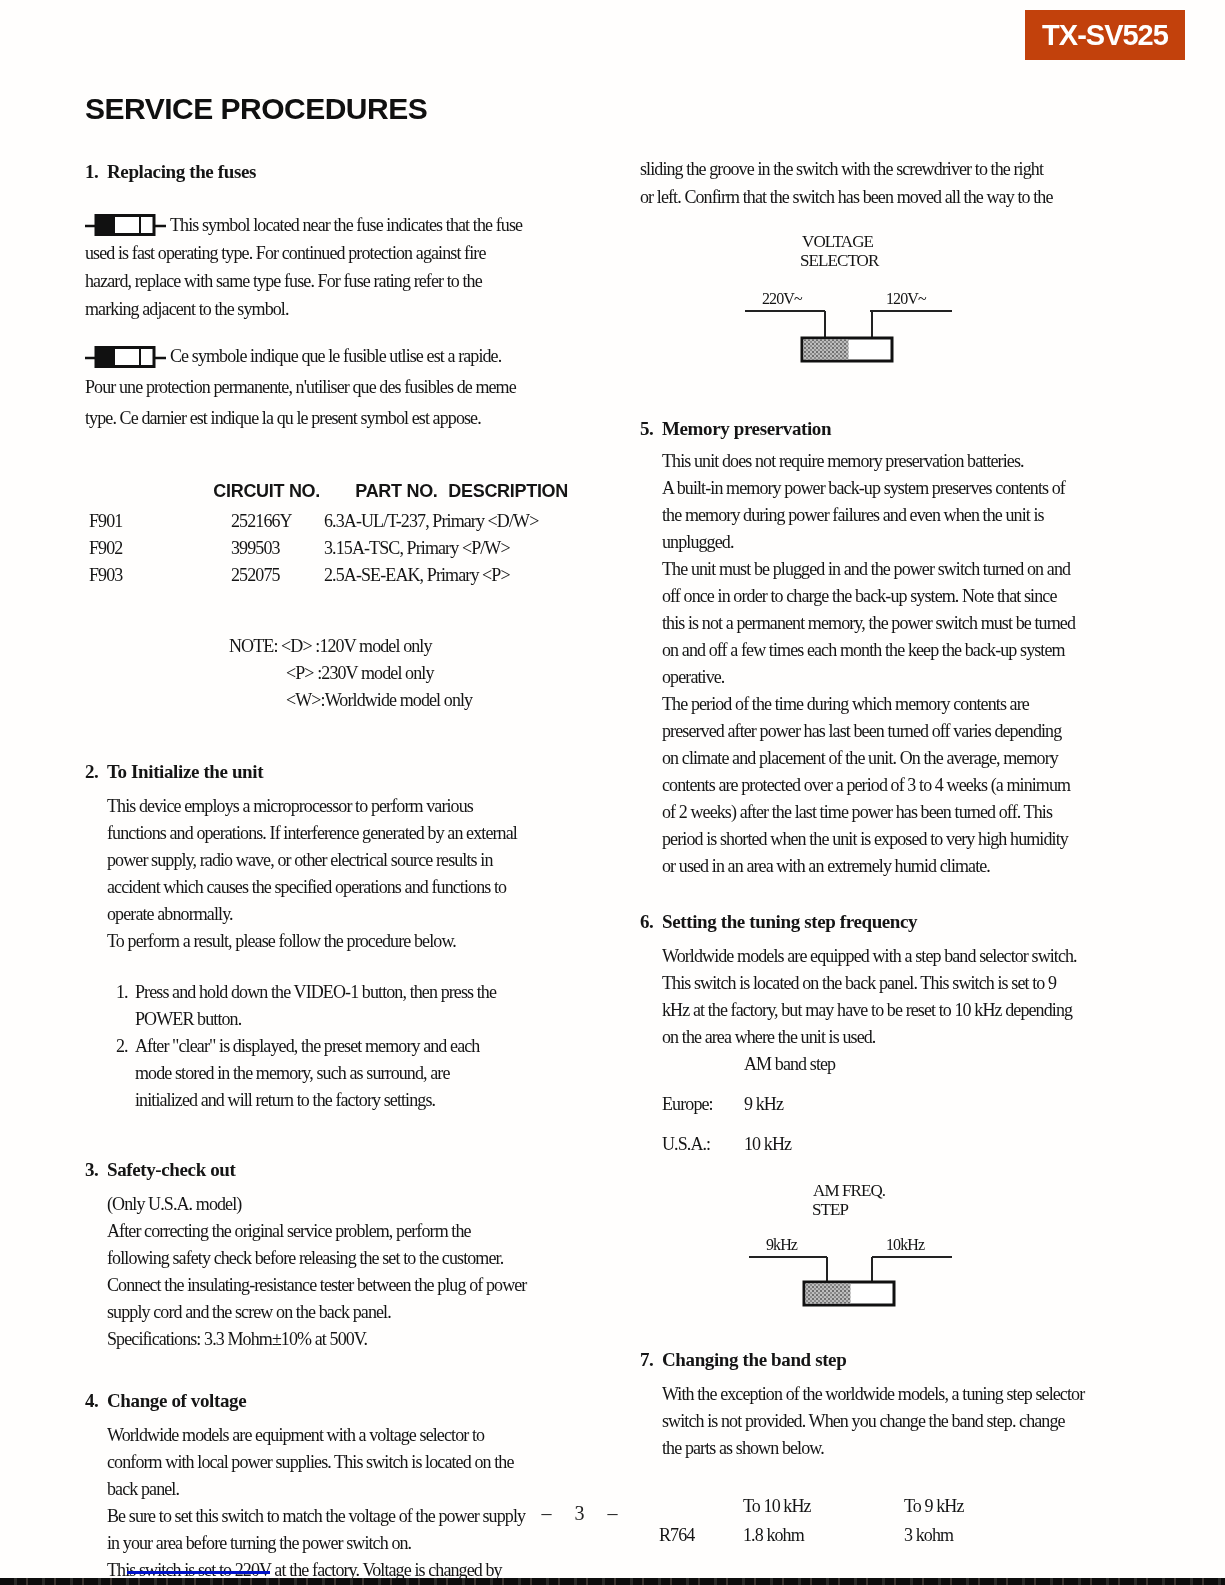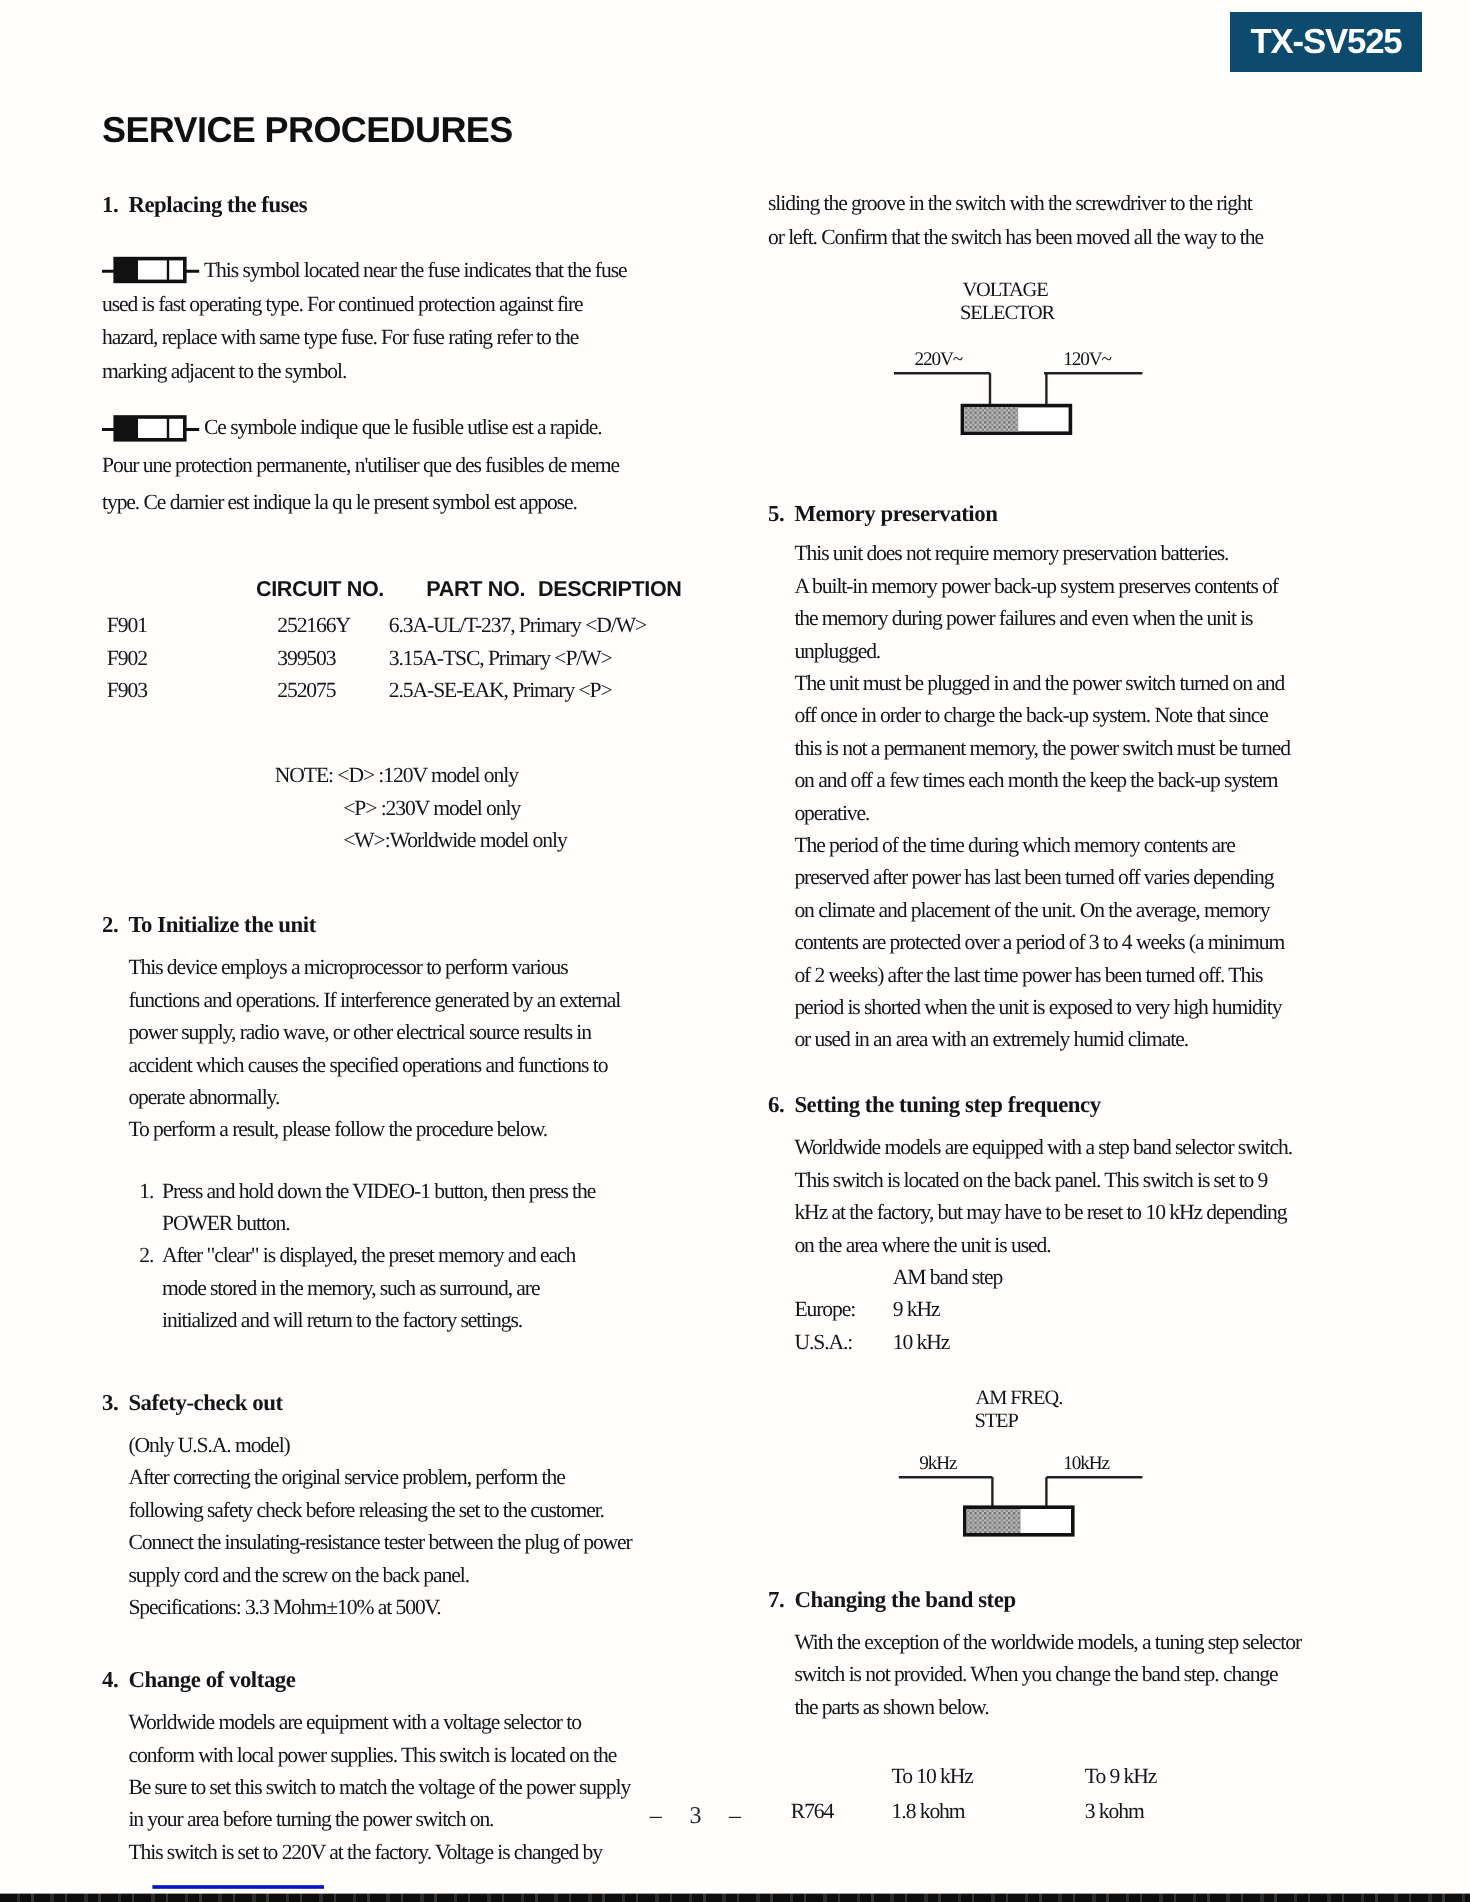--- a/index.html
+++ b/index.html
@@ -1,18 +1,18 @@
 <!DOCTYPE html>
 <html><head>
 <meta charset="utf-8">
 <style>
   html,body{margin:0;padding:0;background:#e8e8e8;}
   .page{position:relative;width:1225px;height:1585px;background:#fffefd;
         font-family:"Liberation Serif", serif;color:#151515;overflow:hidden;}
-  .model-box{position:absolute;left:1025px;top:10px;width:160px;height:50px;background:#0c4a6e;
+  .model-box{position:absolute;left:1025px;top:10px;width:160px;height:50px;background:#c2410c;
              color:#fff;font-family:"Liberation Sans", sans-serif;font-weight:bold;font-size:29px;
              display:flex;align-items:center;justify-content:center;letter-spacing:-1px;}
   .doc-title{position:absolute;left:85px;top:92px;margin:0;font-family:"Liberation Sans", sans-serif;
              font-weight:bold;font-size:30px;letter-spacing:-0.5px;color:#101010;}
   .col{position:absolute;font-size:18px;letter-spacing:-0.05em;line-height:27px;}
   .left-col{left:85px;top:158px;width:483px;}
   .right-col{left:640px;top:155px;width:465px;}
   .sec-head{display:flex;font-weight:bold;font-size:19px;letter-spacing:-0.02em;}
   .sec-num{width:22px;flex:none;}
   .body-ind{margin-left:22px;}
@@ -31,21 +31,21 @@
   .note-ind{padding-left:57px;}
   
   .nlist{margin-left:31px;margin-top:24px;}
   .li{display:flex;}
   .li-num{width:19px;flex:none;height:27px;line-height:27px;}
   
   .fig{margin-left:100px;}
   .fig text{font-family:"Liberation Serif", serif;}
   
   .band-label{margin-left:82px;}
-  .mt-row{display:flex;height:27px;line-height:27px;}
+  .mt-row{display:flex;height:27px;line-height:27px;margin-top:13px;}
   .mt-c1{width:82px;flex:none;}
   
   .btable{margin-left:19px;margin-top:30px;}
   .btable .row{display:flex;height:29px;line-height:29px;white-space:nowrap;}
   .b1{width:84px;flex:none;} .b2{width:161px;flex:none;}
   
   .page-num{position:absolute;left:0;top:1502px;width:1160px;text-align:center;
             font-size:20px;word-spacing:16px;letter-spacing:1px;color:#222;}
   .blue-line{position:absolute;left:127px;top:1571px;width:143px;height:3px;background:#0013c8;}
   .bottom-edge{position:absolute;left:0;bottom:0;width:100%;height:7px;
@@ -172,20 +172,21 @@
       <div class="tline">Specifications: 3.3 Mohm±10% at 500V.</div>
     </div>
 
     <div class="sec-head gap34">
       <span class="sec-num">4.</span>
       <span>Change of voltage</span>
     </div>
     <div class="body-ind gap8">
       <div class="tline">Worldwide models are equipment with a voltage selector to</div>
       <div class="tline">conform with local power supplies. This switch is located on the</div>
+      <div class="tline">back panel.</div>
       <div class="tline">Be sure to set this switch to match the voltage of the power supply</div>
       <div class="tline">in your area before turning the power switch on.</div>
       <div class="tline">This switch is set to 220V at the factory. Voltage is changed  by</div>
     </div>
   </div>
 
   <div class="col right-col">
 
     <div class="p28">
       <div class="tline">sliding the groove in the switch with the screwdriver to the right</div>

